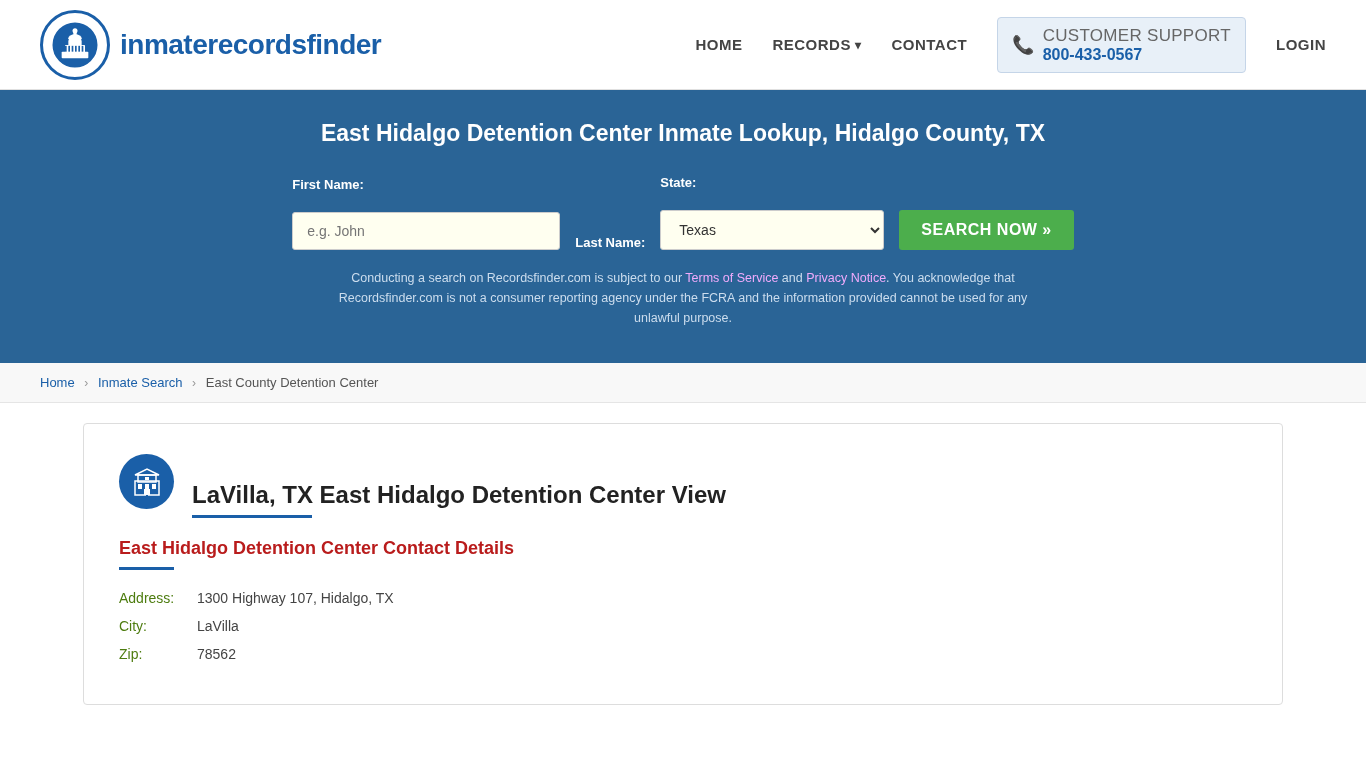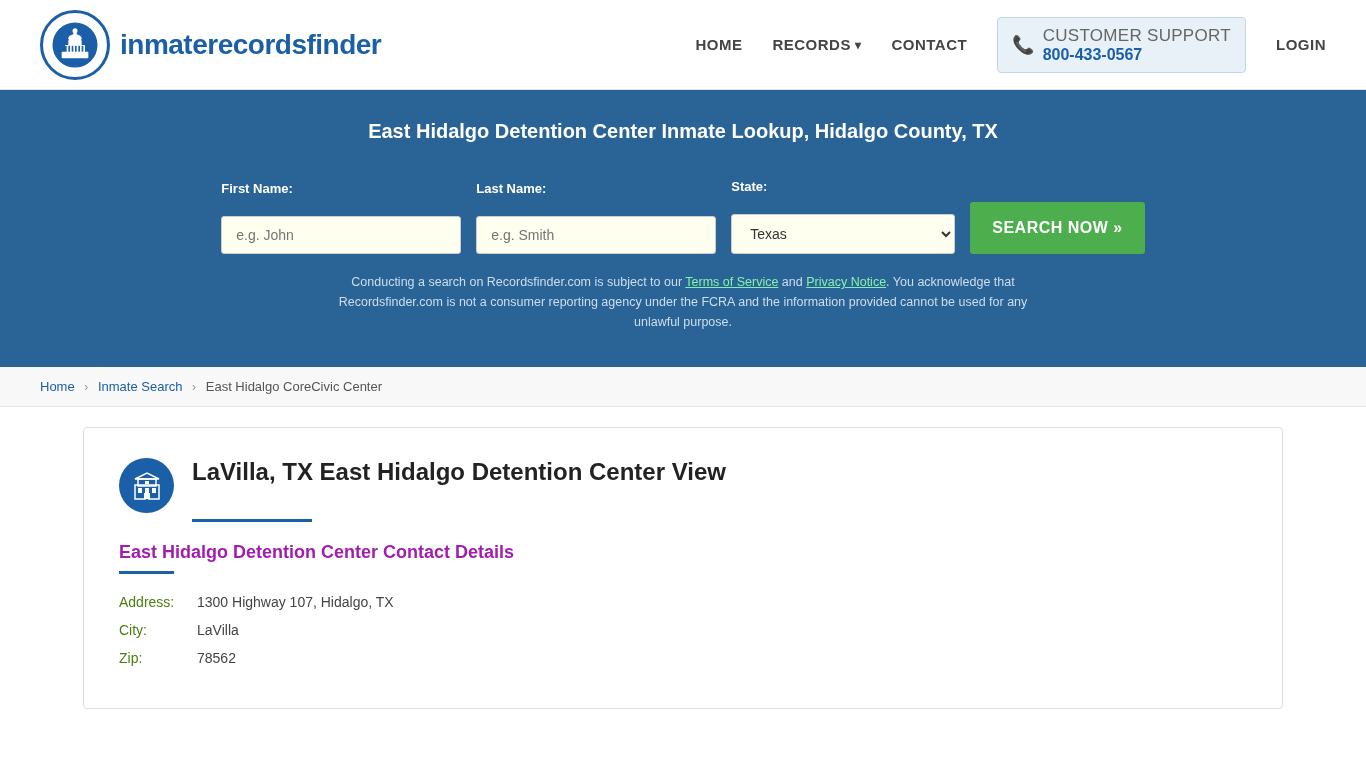--- a/index.html
+++ b/index.html
@@ -98,23 +98,23 @@
     }
 
     
     .hero {
       background: #2a6496;
       padding: 30px 40px 35px;
       text-align: center;
     }
     .hero h1 {
       color: #fff;
-      font-size: 20px;
-      font-weight: 700;
-      margin-bottom: 36px;
+      font-size: 23px;
+      font-weight: 700;
+      margin-bottom: 28px;
     }
     .search-form {
       display: flex;
       align-items: flex-end;
       justify-content: center;
       gap: 15px;
       margin-bottom: 18px;
     }
     .form-group {
       display: flex;
@@ -129,50 +129,49 @@
     }
     .form-group input, .form-group select {
       padding: 10px 14px;
       font-size: 14px;
       border: 1px solid #ccc;
       border-radius: 3px;
       background: #fffff0;
       color: #999;
       outline: none;
     }
-    .form-group input { width: 240px; }
+    .form-group input { width: 268px; }
     .form-group select {
       width: 224px;
       background: #fffff0;
       color: #333;
       appearance: auto;
     }
     .search-btn {
       background: #4cae4c;
       color: #fff;
       font-size: 16px;
       font-weight: 700;
-      padding: 17px 22px;
+      padding: 11px 22px;
       border: none;
       border-radius: 3px;
       cursor: pointer;
       text-transform: uppercase;
       letter-spacing: 0.5px;
       white-space: nowrap;
     }
     .disclaimer {
       color: #cde;
       font-size: 12.5px;
       line-height: 1.6;
       max-width: 700px;
       margin: 0 auto;
     }
     .disclaimer a {
-      color: #86efac;
-      text-decoration: underline;
+      color: #f0abfc;
     }
 
     
     .breadcrumb {
       padding: 12px 40px;
       background: #f8f8f8;
       border-bottom: 1px solid #e5e5e5;
       font-size: 13px;
     }
     .breadcrumb a {
@@ -195,21 +194,21 @@
       margin: 0 auto;
     }
     .content-card {
       border: 1px solid #ddd;
       border-radius: 4px;
       padding: 30px 35px;
       background: #fff;
     }
     .facility-header {
       display: flex;
-      align-items: flex-start;
+      align-items: flex-end;
       gap: 18px;
       margin-bottom: 6px;
     }
     .facility-icon {
       width: 55px;
       height: 55px;
       border-radius: 50%;
       background: #1a5fa8;
       display: flex;
       align-items: center;
@@ -235,21 +234,21 @@
     }
     .facility-description {
       color: #444;
       font-size: 14px;
       line-height: 1.7;
       margin-bottom: 28px;
     }
     .contact-section h2 {
       font-size: 18px;
       font-weight: 700;
-      color: #a21caf;
+      color: #b91c1c;
       margin-bottom: 8px;
     }
     .contact-underline {
       width: 55px;
       height: 3px;
       background: #1a5fa8;
       margin-bottom: 20px;
     }
     .contact-detail {
       margin-bottom: 12px;
@@ -319,21 +318,20 @@
 <section class="hero">
   <h1>East Hidalgo Detention Center Inmate Lookup, Hidalgo County, TX</h1>
 
   <div class="search-form">
     <div class="form-group">
       <label>First Name:</label>
       <input type="text" placeholder="e.g. John" style="">
     </div>
     <div class="form-group">
       <label>Last Name:</label>
-      <input type="text" placeholder="e.g. Smith" style="">
     </div>
     <div class="form-group">
       <label>State:</label>
       <select>
         <option value="Texas" selected="">Texas</option>
         <option value="Alabama">Alabama</option>
         <option value="Alaska">Alaska</option>
         <option value="Arizona">Arizona</option>
         <option value="California">California</option>
         <option value="Florida">Florida</option>
@@ -346,21 +344,21 @@
   <div class="disclaimer">
     Conducting a search on Recordsfinder.com is subject to our <a>Terms of Service</a> and <a>Privacy Notice</a>. You acknowledge that Recordsfinder.com is not a consumer reporting agency under the FCRA and the information provided cannot be used for any unlawful purpose.
   </div>
 </section>
 
 <div class="breadcrumb">
   <a>Home</a>
   <span class="sep">›</span>
   <a>Inmate Search</a>
   <span class="sep">›</span>
-  <span class="current">East Hidalgo CoreCivic Center</span>
+  <span class="current">East County Detention Center</span>
 </div>
 
 <div class="main-content">
   <div class="content-card">
 
     <div class="facility-header">
       <div class="facility-icon">
         <svg viewBox="0 0 30 30" xmlns="http://www.w3.org/2000/svg">
 
           <rect x="3" y="14" width="24" height="14" fill="none" stroke="#fff" stroke-width="1.5"></rect>

